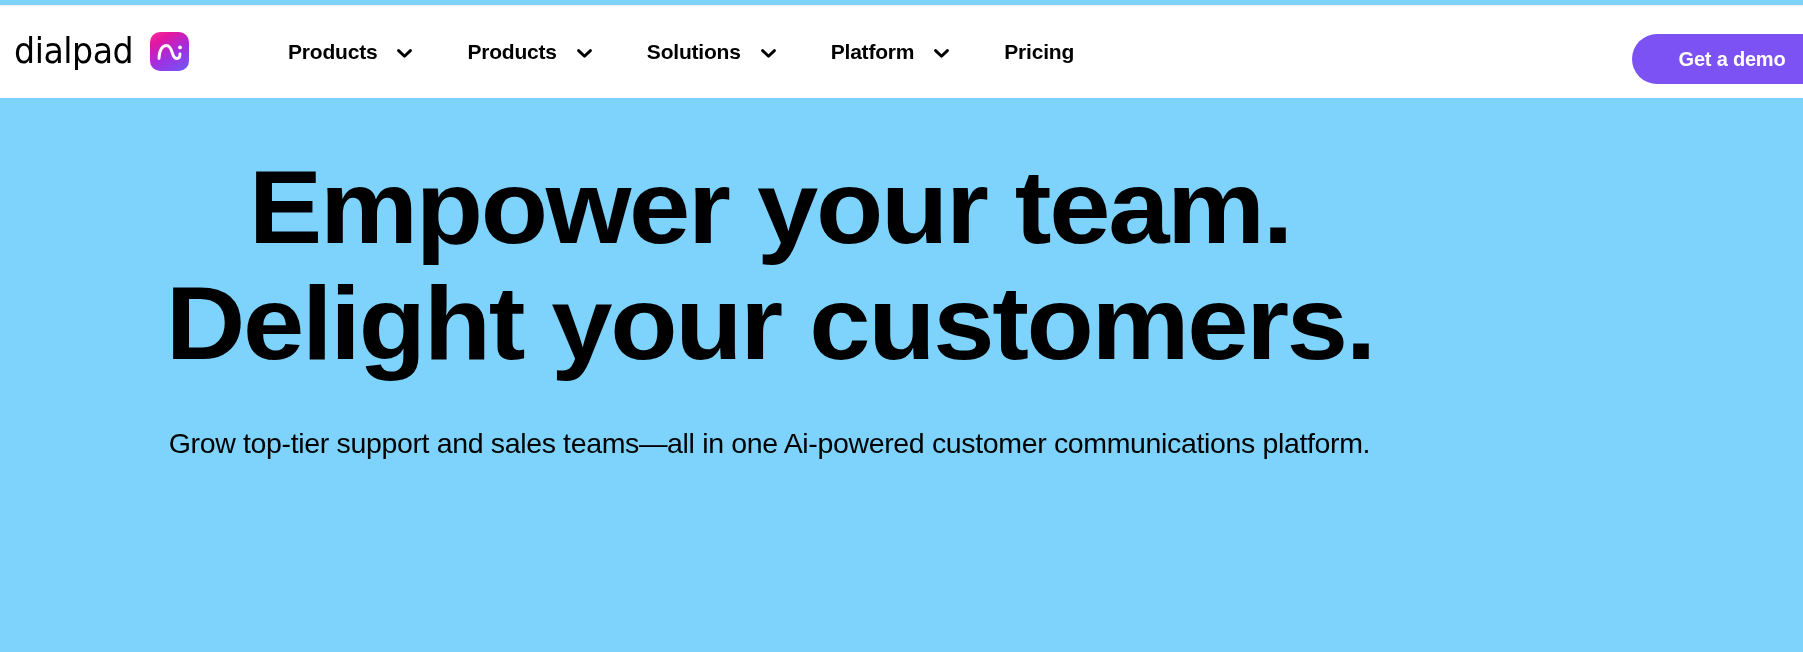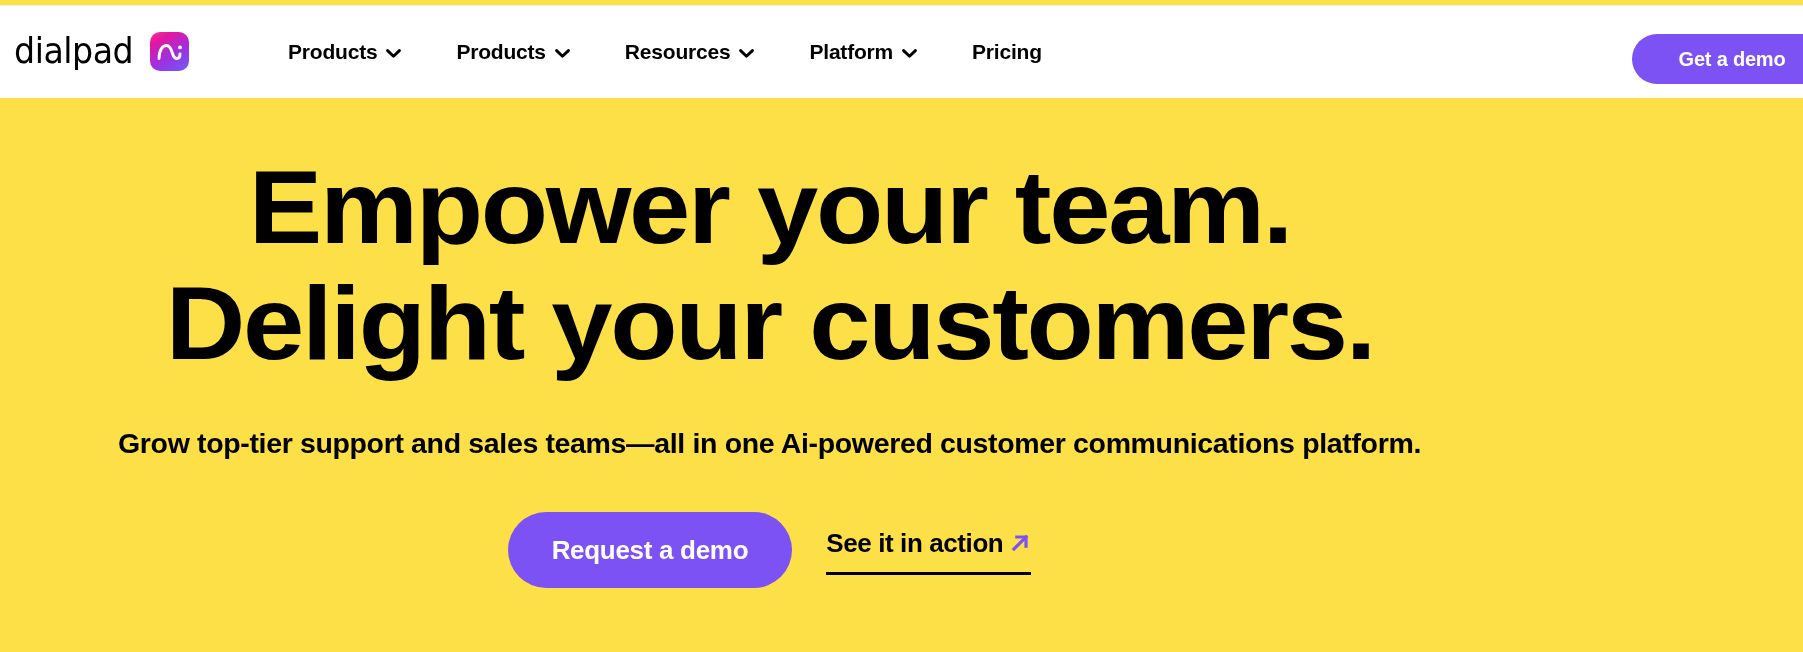--- a/index.html
+++ b/index.html
@@ -10,21 +10,21 @@
     background: #ffffff;
     font-family: "Liberation Sans", sans-serif;
     -webkit-font-smoothing: antialiased;
     overflow: hidden;
   }
 
   .page {
     position: relative;
     width: 1803px;
     height: 652px;
-    background: #fde047;
+    background: #7dd3fc;
   }
 
   
   .top-rule {
     position: absolute;
     top: 5px; left: 0;
     width: 1803px;
     height: 1px;
     background: #ededed;
   }
@@ -77,21 +77,21 @@
     left: 288px;
     top: 0;
     height: 92px;
     display: flex;
     align-items: center;
     gap: 0;
   }
   .nav-item {
     display: flex;
     align-items: center;
-    gap: 9px;
+    gap: 20px;
     font-size: 21px;
     font-weight: bold;
     color: #000000;
     letter-spacing: -0.2px;
     text-decoration: none;
     padding: 6px 0;
     margin-right: 55px;
     cursor: pointer;
     white-space: nowrap;
   }
@@ -149,21 +149,21 @@
     letter-spacing: -2.2px;
     color: #000000;
     transform: scaleX(1.06);
   }
   .headline-line { display: block; white-space: nowrap; }
 
   .subhead {
     margin-top: 42px;
     text-align: center;
     font-size: 28.5px;
-    font-weight: 700;
+    font-weight: 400;
     line-height: 1.35;
     letter-spacing: -0.35px;
     color: #000000;
     white-space: nowrap;
   }
 
   .cta-row {
     margin-top: 50px;
     display: flex;
     align-items: center;
@@ -248,21 +248,21 @@
       <a class="nav-item" href="#">
         <span>Products</span>
         <span class="chev">
           <svg width="15" height="9" viewBox="0 0 15 9" fill="none" aria-hidden="true">
             <path d="M1.6 1.6 L7.5 7.2 L13.4 1.6" stroke="#000" stroke-width="2.9" stroke-linecap="round" stroke-linejoin="round"></path>
           </svg>
         </span>
       </a>
 
       <a class="nav-item" href="#">
-        <span>Resources</span>
+        <span>Solutions</span>
         <span class="chev">
           <svg width="15" height="9" viewBox="0 0 15 9" fill="none" aria-hidden="true">
             <path d="M1.6 1.6 L7.5 7.2 L13.4 1.6" stroke="#000" stroke-width="2.9" stroke-linecap="round" stroke-linejoin="round"></path>
           </svg>
         </span>
       </a>
 
       <a class="nav-item" href="#">
         <span>Platform</span>
         <span class="chev">
@@ -284,31 +284,16 @@
 
   <section class="hero">
 
     <h1 class="headline">
       <span class="headline-line">Empower your team.</span>
       <span class="headline-line">Delight your customers.</span>
     </h1>
 
     <p class="subhead">Grow top-tier support and sales teams—all in one Ai-powered customer communications platform.</p>
 
-    <div class="cta-row">
-
-      <button class="cta-primary">Request a demo</button>
-
-      <a class="cta-secondary" href="#">
-        <span class="cta-secondary-label">See it in action</span>
-        <span class="arrow-ne">
-          <svg width="22" height="22" viewBox="0 0 22 22" fill="none" aria-hidden="true">
-            <path d="M5 17 L17 5" stroke="#7C52F5" stroke-width="3.2" stroke-linecap="square"></path>
-            <path d="M7.8 5 L17 5 L17 14.2" stroke="#7C52F5" stroke-width="3.2" stroke-linecap="square" stroke-linejoin="miter" fill="none"></path>
-          </svg>
-        </span>
-      </a>
-
-    </div>
 
   </section>
 
 </div>
 
 </body></html>

